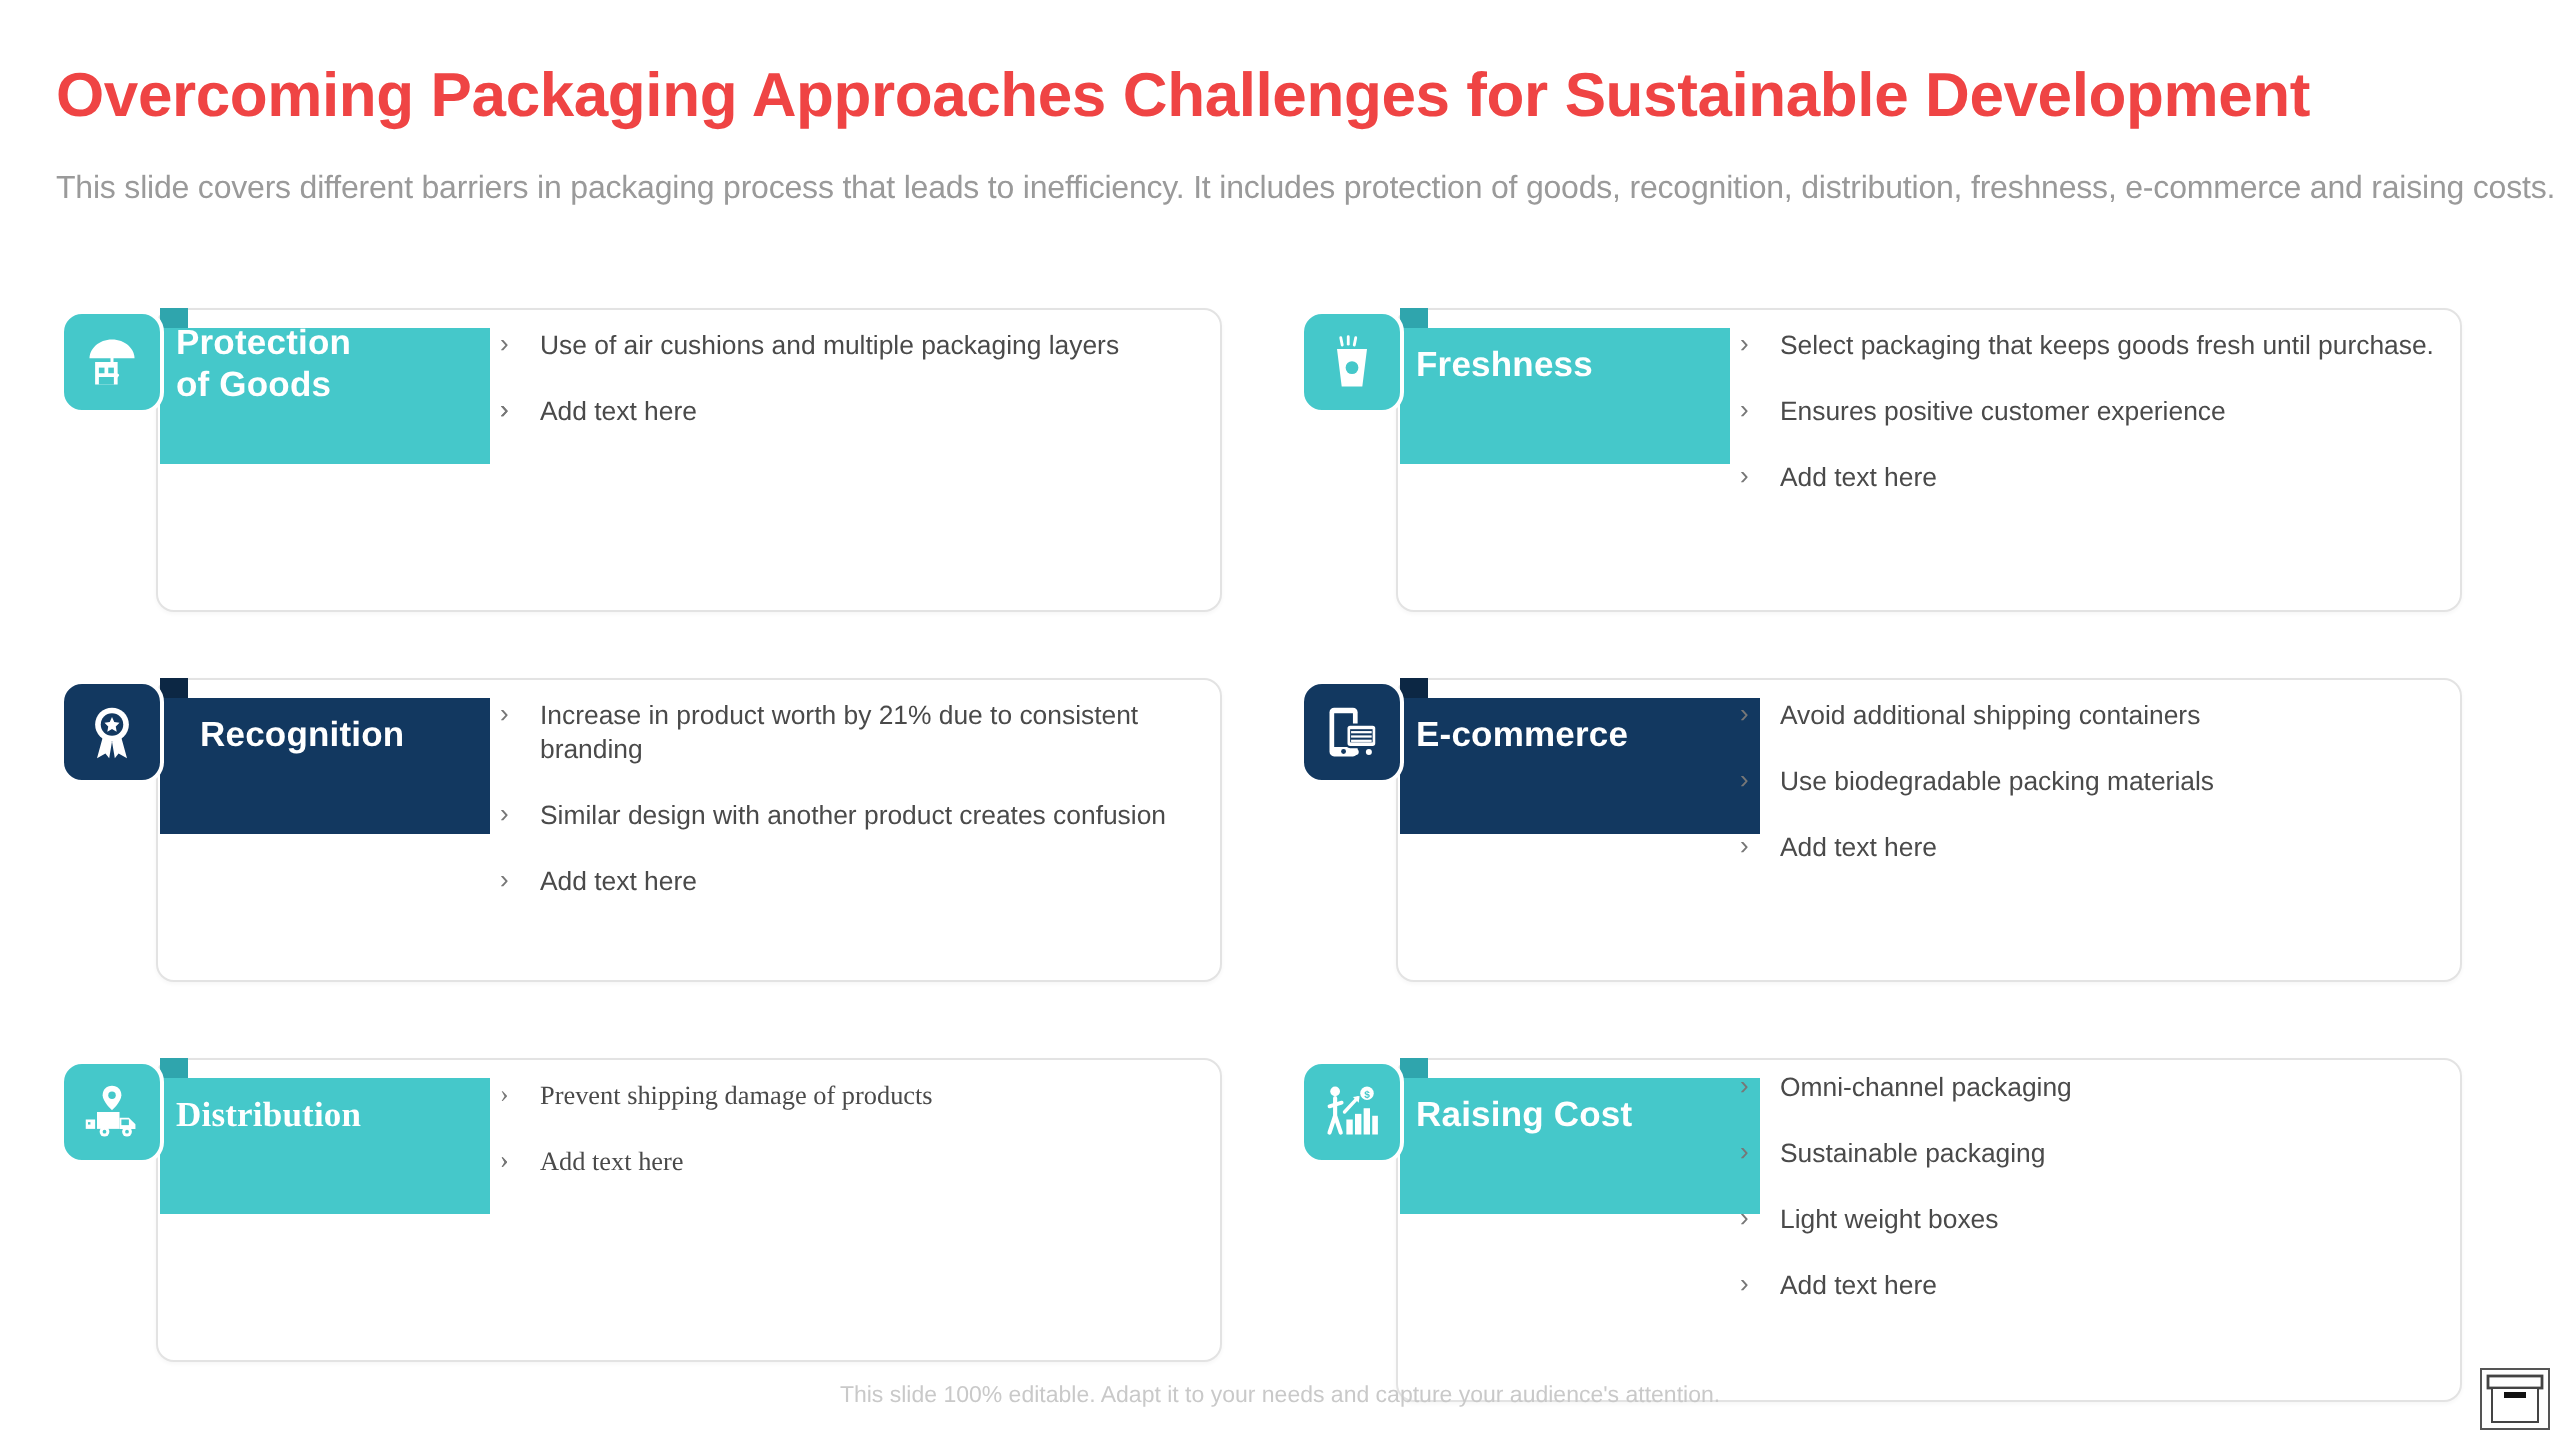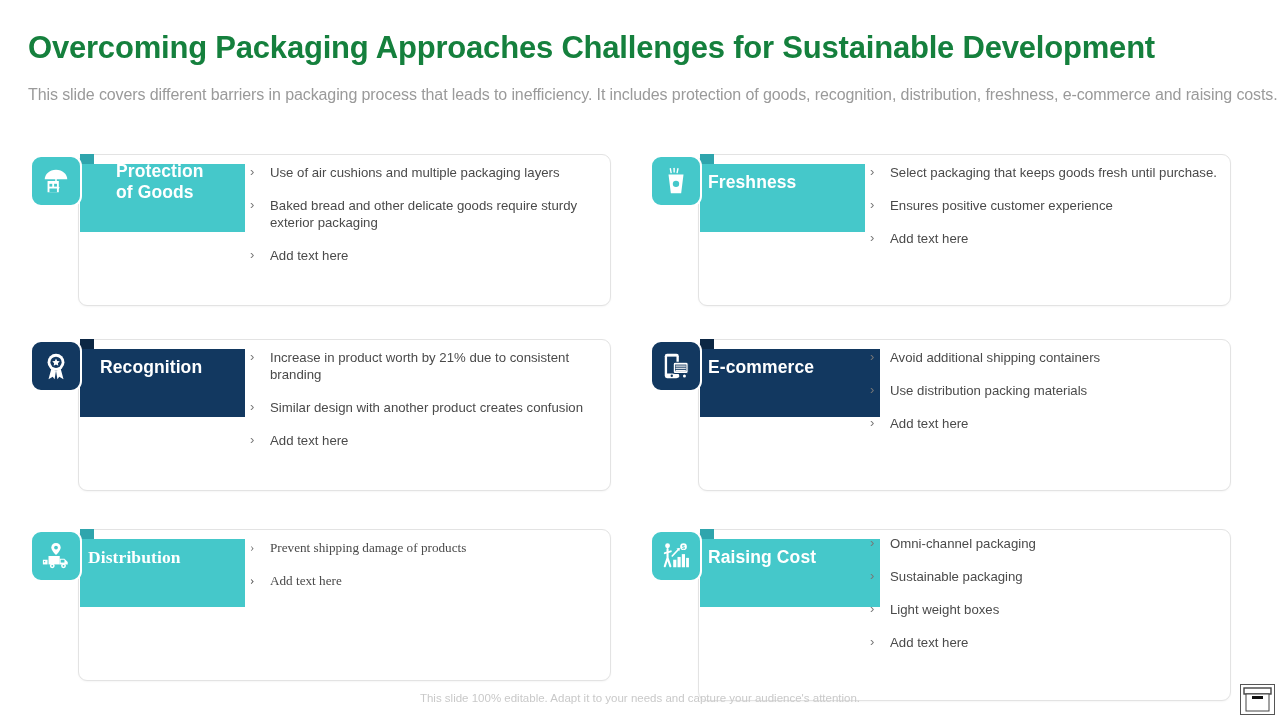--- a/index.html
+++ b/index.html
@@ -21,21 +21,21 @@
     left: 0; top: 0;
     width: 1280px;
   }
   .slide-title {
     position: absolute;
     left: 28px;
     top: 30px;
     width: 1230px;
     font-size: 31px;
     font-weight: bold;
-    color: #15803d;
+    color: #ef4444;
     letter-spacing: -0.2px;
     white-space: nowrap;
   }
   .slide-subtitle {
     position: absolute;
     left: 28px;
     top: 86px;
     width: 1230px;
     font-size: 16px;
     color: #9a9a9a;
@@ -183,27 +183,27 @@
       <div class="icon-tile" style="background: rgb(69, 200, 202);">
     <svg width="30" height="30" viewBox="0 0 32 32">
       <path d="M16 4 C9 4 4 9 4 14 L28 14 C28 9 23 4 16 4 Z" fill="#fff"></path>
       <path d="M16 14 L16 22 C16 24 18 24.5 19 23" stroke="#fff" stroke-width="1.6" fill="none" stroke-linecap="round"></path>
       <rect x="7" y="16" width="12" height="12" fill="#fff"></rect>
       <rect x="9" y="19" width="3" height="3" fill="#45c8ca"></rect>
       <rect x="14" y="19" width="3" height="3" fill="#45c8ca"></rect>
       <rect x="9" y="24" width="8" height="4" fill="#45c8ca"></rect>
     </svg>
       </div>
-      <div class="card-title" style="left: 58px; top: 26px; margin-left: 28px;">
+      <div class="card-title" style="left: 58px; top: 26px;">
         <div>Protection</div>
         <div>of Goods</div>
       </div>
       <div class="bullets">
         <div class="bullet"><span class="chev">›</span><span>Use of air cushions and multiple packaging layers</span></div>
-        <div class="bullet"><span class="chev">›</span><span>Baked bread and other delicate goods require sturdy exterior packaging</span></div>
+        <div class="bullet"><span class="chev">›</span></div>
         <div class="bullet"><span class="chev">›</span><span>Add text here</span></div>
       </div>
     </div>
     <div class="card" style="left: 650px; top: 13px; width: 600px; height: 175px;">
       <div class="card-box"></div>
       <div class="ribbon" style="width: 165px;">
         <div class="ribbon-fold" style="border-top-color: rgb(47, 165, 173); border-left-color: transparent; left: 0px; border-left-width: 0px; border-top-width: 0px; width: 14px; height: 10px; background: rgb(47, 165, 173);"></div>
         <div class="ribbon-body" style="background: rgb(69, 200, 202); width: 165px;"></div>
       </div>
       <div class="icon-tile" style="background: rgb(69, 200, 202);">
@@ -260,21 +260,21 @@
       <rect x="15.5" y="15.5" width="11" height="1.2" fill="#fff"></rect>
       <rect x="15.5" y="17.8" width="11" height="1.2" fill="#fff"></rect>
       <rect x="15.5" y="20.1" width="11" height="1.2" fill="#fff"></rect>
       <circle cx="18" cy="26.6" r="1.6" fill="#fff"></circle>
       <circle cx="25" cy="26.6" r="1.6" fill="#fff"></circle>
     </svg>
       </div>
       <div class="card-title" style="left: 58px; top: 37px;">E-commerce</div>
       <div class="bullets">
         <div class="bullet"><span class="chev">›</span><span>Avoid additional shipping containers</span></div>
-        <div class="bullet"><span class="chev">›</span><span>Use distribution packing materials</span></div>
+        <div class="bullet"><span class="chev">›</span><span>Use biodegradable packing materials</span></div>
         <div class="bullet"><span class="chev">›</span><span>Add text here</span></div>
       </div>
     </div>
     <div class="card" style="left: 30px; top: 388px; width: 600px; height: 175px; font-family: Liberation Serif, serif;">
       <div class="card-box"></div>
       <div class="ribbon" style="width: 165px;">
         <div class="ribbon-fold" style="border-top-color: rgb(47, 165, 173); border-left-color: transparent; left: 0px; border-left-width: 0px; border-top-width: 0px; width: 14px; height: 10px; background: rgb(47, 165, 173);"></div>
         <div class="ribbon-body" style="background: rgb(69, 200, 202); width: 165px;"></div>
       </div>
       <div class="icon-tile" style="background: rgb(69, 200, 202);">

